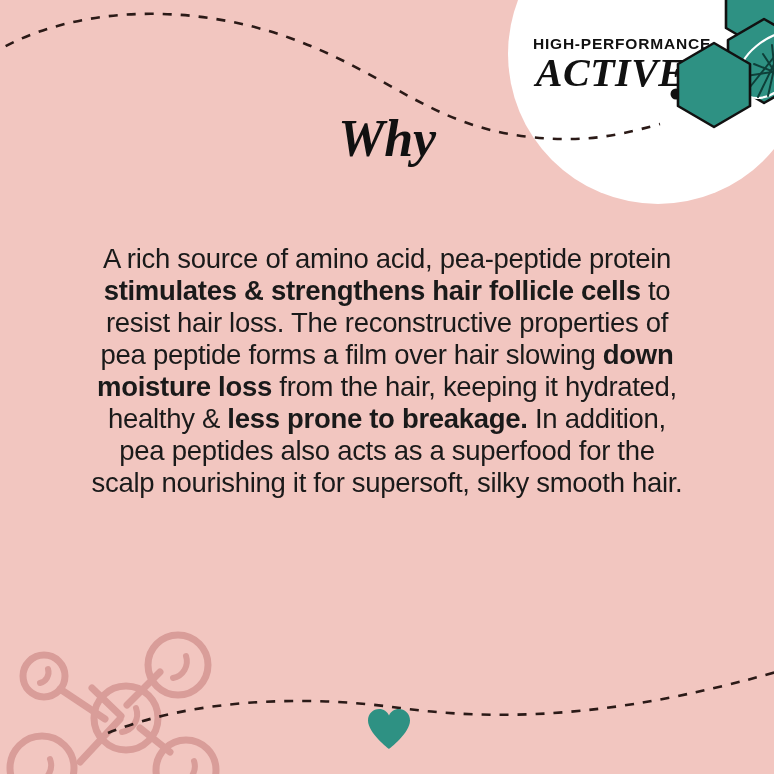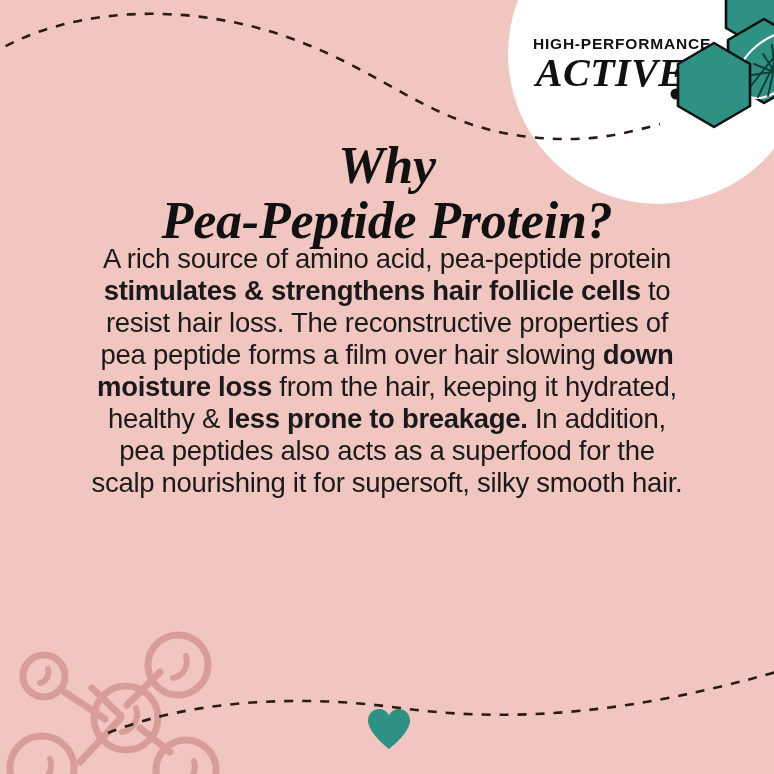--- a/index.html
+++ b/index.html
@@ -93,21 +93,20 @@
     z-index: 4;
     left: 0;
     top: 112px;
     width: 774px;
     text-align: center;
     font-family: "Liberation Serif", serif;
     font-weight: 700;
     font-style: italic;
     color: #111111;
     letter-spacing: -0.2px;
-    margin-top: 27px;
   }
   #headline-l1 {
     font-size: 52px;
     line-height: 1.04;
   }
   #headline-l2 {
     font-size: 52px;
     line-height: 1.06;
   }
 
@@ -208,21 +207,20 @@
           </g>
         </g>
 
         <polygon points="20,152 56,131 92,152 92,194 56,215 20,194" fill="#2E9183" stroke="#111111" stroke-width="2.6" stroke-linejoin="round"></polygon>
       </svg>
     </div>
   </div>
 
   <div id="headline">
     <div id="headline-l1">Why</div>
-    <div id="headline-l2">Pea-Peptide Protein?</div>
   </div>
 
   <div id="body-copy"><span>A rich source of amino acid, pea-peptide protein </span><b>stimulates &amp; strengthens hair follicle cells</b><span> to resist hair loss. The reconstructive properties of pea peptide forms a film over hair slowing </span><b>down moisture loss</b><span> from the hair, keeping it hydrated, healthy &amp; </span><b>less prone to breakage.</b><span> In addition, pea peptides also acts as a superfood for the scalp nourishing it for supersoft, silky smooth hair.</span></div>
 
   <svg id="heart" viewBox="0 0 44 42" xmlns="http://www.w3.org/2000/svg" aria-hidden="true">
     <path d="M22 41 C 22 41 1 25 1 12.5 C 1 5.6 6.3 1 12.2 1 C 16.6 1 20.2 3.6 22 7.4
              C 23.8 3.6 27.4 1 31.8 1 C 37.7 1 43 5.6 43 12.5 C 43 25 22 41 22 41 Z" fill="#2E9183"></path>
   </svg>
 
 </div>

